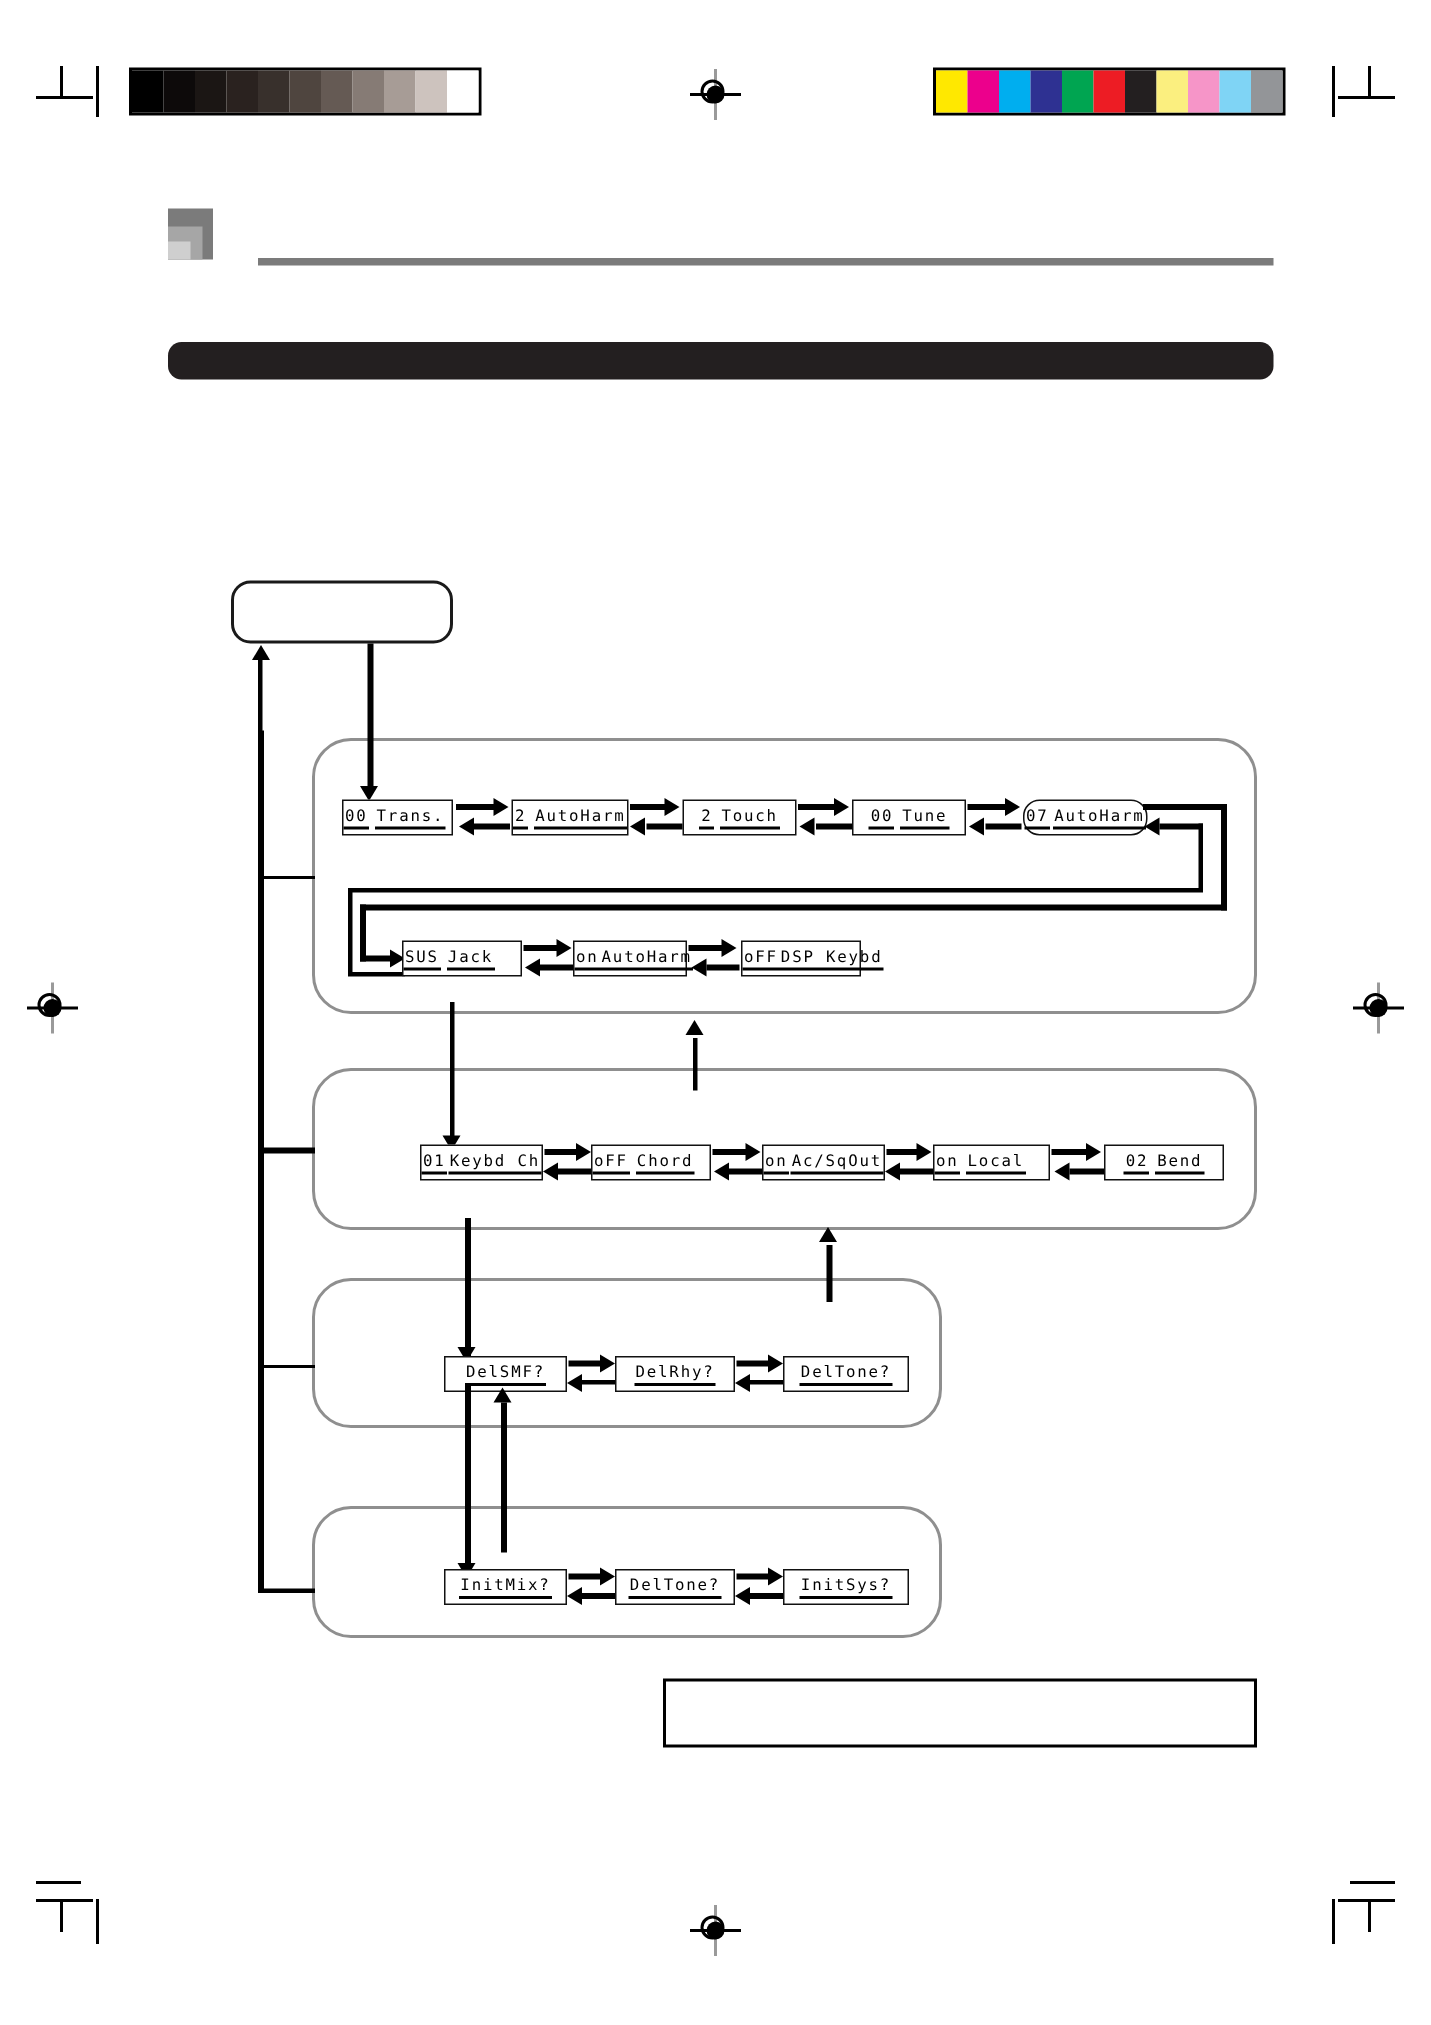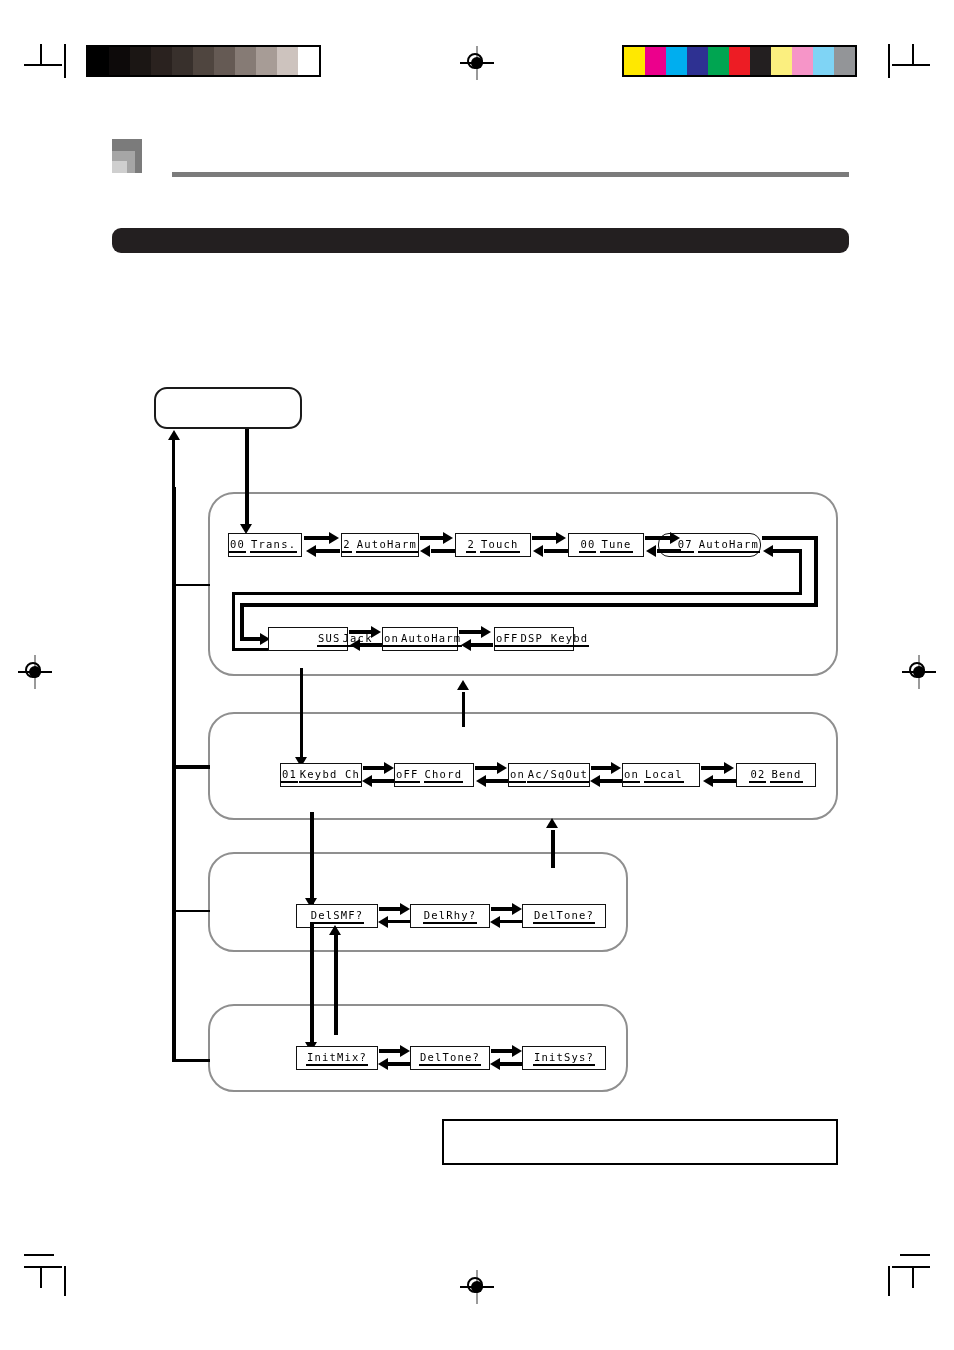--- a/index.html
+++ b/index.html
@@ -179,21 +179,21 @@
   <span class="seg">Touch</span>
   <span class="pad"></span>
 </div>
 <div class="lcd" style="left:568px;top:533px;width:76px;">
   <span class="pad"></span>
   <span class="seg">00</span>
   <span class="gap"></span>
   <span class="seg">Tune</span>
   <span class="pad"></span>
 </div>
-<div class="lcd" style="left:658px;top:533px;width:103px;border-radius:11px;">
+<div class="lcd" style="left:682px;top:533px;width:83px;border-radius:11px;">
   <span class="pad"></span>
   <span class="seg">07</span>
   <span class="gap"></span>
   <span class="seg">AutoHarm</span>
 </div>
 
 <div class="ln-h" style="left:304px;top:536px;width:26px;height:4px;"></div>
 <div class="ah ah-r" style="left:329px;top:532px;"></div>
 <div class="ln-h" style="left:316px;top:549px;width:24px;height:4px;"></div>
 <div class="ah ah-l" style="left:306px;top:545px;"></div>
@@ -220,21 +220,21 @@
 <div class="ln-h" style="left:240px;top:637px;width:22px;height:4px;"></div>
 <div class="ah ah-r" style="left:260px;top:633px;"></div>
 
 <div class="ln-h" style="left:232px;top:648px;width:38px;height:3px;"></div>
 <div class="ln-v" style="left:232px;top:592px;width:3px;height:58px;"></div>
 <div class="ln-h" style="left:232px;top:592px;width:570px;height:3px;"></div>
 <div class="ln-v" style="left:799px;top:549px;width:3px;height:45px;"></div>
 <div class="ln-h" style="left:773px;top:549px;width:29px;height:4px;"></div>
 <div class="ah ah-l" style="left:763px;top:545px;"></div>
 
-<div class="lcd" style="left:268px;top:627px;width:80px;padding-left:48px;">
+<div class="lcd" style="left:268px;top:627px;width:80px;">
   <span class="seg">SUS</span>
   <span class="gap"></span>
   <span class="seg">Jack</span>
   <span class="pad"></span>
 </div>
 <div class="lcd" style="left:382px;top:627px;width:76px;">
   <span class="seg">on</span>
   <span class="gap"></span>
   <span class="seg">AutoHarm</span>
   <span class="pad"></span>

